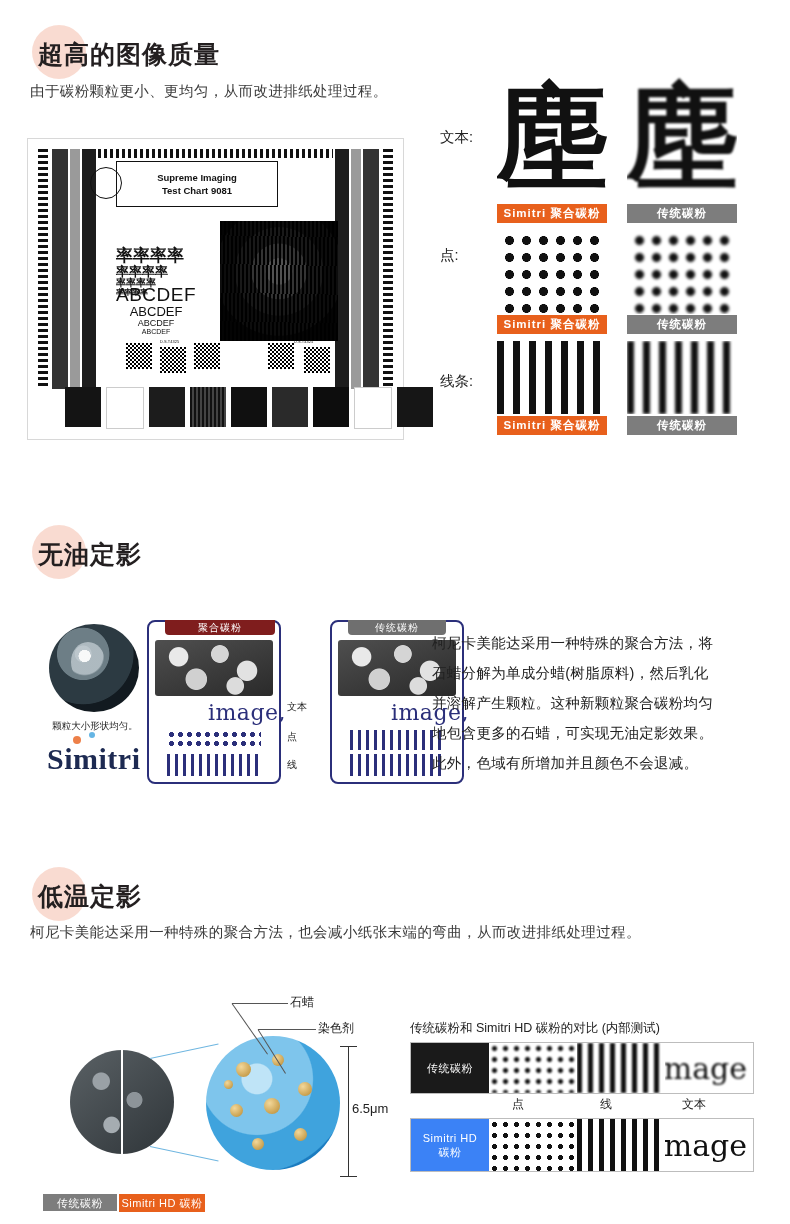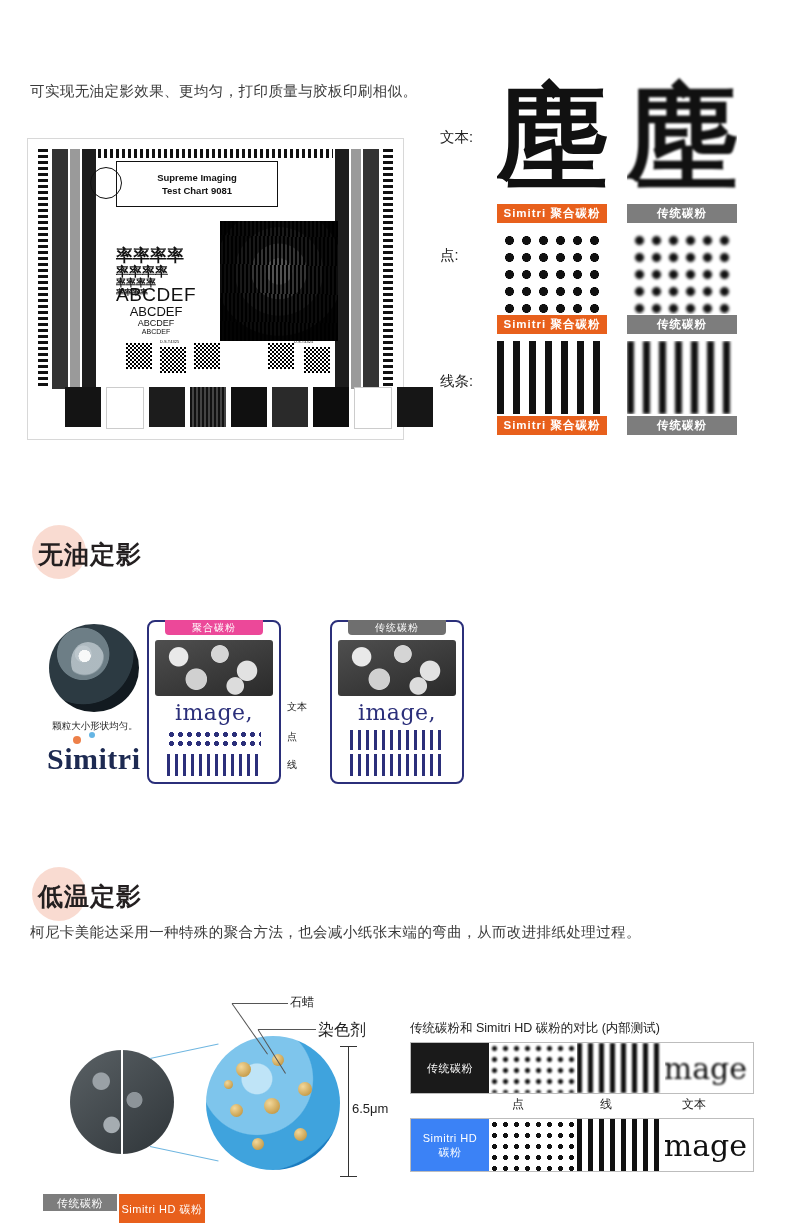--- a/index.html
+++ b/index.html
@@ -114,21 +114,21 @@
       radial-gradient(circle at 68% 82%,#dcdcdc 0 9%,rgba(0,0,0,0) 10%),
       linear-gradient(160deg,#4f4f4f,#2a2a2a);
   }
   .mini-cap{
     position:absolute;height:15px;font-size:10px;color:#fff;display:flex;align-items:center;
     justify-content:center;letter-spacing:1px;
   }
   .panel{position:absolute;border:2px solid #2b2f7a;border-radius:8px;background:#fff;}
   .imageword{
     font-family:"DejaVu Serif","Liberation Serif",serif;font-size:22px;color:#2b2f7a;
-    text-align:center;letter-spacing:.5px;
+    text-align:center;letter-spacing:.5px;padding-left:33px;
   }
   .dotgrid-blue{
     background-image:radial-gradient(circle,#2b2f7a 40%,rgba(255,255,255,0) 42%);
     background-size:9px 9px;background-color:#fff;
   }
   .linegrid-blue{background:repeating-linear-gradient(90deg,#2b2f7a 0 3px,#fff 3px 8px);}
   .simitri-logo{
     position:absolute;font-size:30px;font-weight:bold;color:#1d2a52;letter-spacing:.5px;
     font-family:"Liberation Serif","DejaVu Serif",serif;
   }
@@ -169,21 +169,25 @@
     position:absolute;display:flex;align-items:center;justify-content:center;font-size:11px;
     letter-spacing:.5px;text-align:center;line-height:14px;
   }
   .axis-label{position:absolute;font-size:12px;color:#222;}
 </style>
 </head>
 <body>
 
 <div class="page">
 
-  <div class="section-sub" style="left:30px;top:82px;">可实现无油定影效果、更均匀，打印质量与胶板印刷相似。</div>
+  <div class="section-head" style="left:38px;top:38px;">
+    <span class="head-blob"></span>
+    <span class="head-text">超高的图像质量</span>
+  </div>
+  <div class="section-sub" style="left:30px;top:82px;">由于碳粉颗粒更小、更均匀，从而改进排纸处理过程。</div>
 
   <div class="chart">
     <div class="chart-inner">
       <div class="bars-v abs" style="left:6px;"></div>
       <div class="solidbar" style="left:20px;top:6px;bottom:46px;width:16px;background:#333;"></div>
       <div class="graybar" style="left:38px;top:6px;bottom:46px;width:10px;"></div>
       <div class="solidbar" style="left:50px;top:6px;bottom:46px;width:14px;background:#1d1d1d;"></div>
 
       <div class="bars-v abs" style="right:6px;"></div>
       <div class="solidbar" style="right:20px;top:6px;bottom:46px;width:16px;background:#333;"></div>
@@ -273,40 +277,47 @@
   </div>
 
   <div class="simitri-card">
     <div class="particle-circle"></div>
     <div class="abs" style="left:0px;top:100px;width:96px;text-align:center;font-size:9.5px;color:#222;">颗粒大小形状均匀。</div>
     <div class="simitri-logo" style="left:0px;top:122px;">Simitri</div>
     <div class="abs" style="left:26px;top:116px;width:8px;height:8px;background:#e8601c;border-radius:50%;opacity:.8;"></div>
     <div class="abs" style="left:42px;top:112px;width:6px;height:6px;background:#3fa3dd;border-radius:50%;opacity:.8;"></div>
 
     <div class="panel" style="left:100px;top:0px;width:130px;height:160px;">
-      <div class="mini-cap" style="left:16px;top:-2px;width:98px;background:#ec4899;border-radius:0 0 4px 4px;">聚合碳粉</div>
+      <div class="mini-cap" style="left:16px;top:-2px;width:110px;background:#7f1d1d;border-radius:0 0 4px 4px;">聚合碳粉</div>
       <div class="sem" style="left:6px;top:18px;width:118px;height:56px;"></div>
       <div class="imageword" style="position:absolute;left:0;top:78px;width:130px;">image,</div>
       <div class="dotgrid-blue" style="position:absolute;left:18px;top:108px;width:94px;height:20px;"></div>
       <div class="linegrid-blue" style="position:absolute;left:18px;top:132px;width:94px;height:22px;"></div>
     </div>
 
     <div class="panel" style="left:283px;top:0px;width:130px;height:160px;">
       <div class="mini-cap" style="left:16px;top:-2px;width:98px;background:#6f6f6f;border-radius:0 0 4px 4px;">传统碳粉</div>
       <div class="sem" style="left:6px;top:18px;width:118px;height:56px;"></div>
       <div class="imageword" style="position:absolute;left:0;top:78px;width:130px;filter:blur(.6px);">image,</div>
       <div class="linegrid-blue" style="position:absolute;left:18px;top:108px;width:94px;height:20px;filter:blur(.7px);"></div>
       <div class="linegrid-blue" style="position:absolute;left:18px;top:132px;width:94px;height:22px;filter:blur(.7px);"></div>
     </div>
 
     <div class="abs" style="left:240px;top:80px;font-size:10px;color:#222;">文本</div>
     <div class="abs" style="left:240px;top:110px;font-size:10px;color:#222;">点</div>
     <div class="abs" style="left:240px;top:138px;font-size:10px;color:#222;">线</div>
   </div>
 
+  <div class="para" style="left:432px;top:628px;width:330px;">
+    <div>柯尼卡美能达采用一种特殊的聚合方法，将</div>
+    <div>石蜡分解为单成分蜡(树脂原料)，然后乳化</div>
+    <div>并溶解产生颗粒。这种新颗粒聚合碳粉均匀</div>
+    <div>地包含更多的石蜡，可实现无油定影效果。</div>
+    <div>此外，色域有所增加并且颜色不会退减。</div>
+  </div>
 
   <div class="section-head" style="left:38px;top:880px;">
     <span class="head-blob"></span>
     <span class="head-text">低温定影</span>
   </div>
   <div class="section-sub" style="left:30px;top:923px;">柯尼卡美能达采用一种特殊的聚合方法，也会减小纸张末端的弯曲，从而改进排纸处理过程。</div>
 
   <div class="halfmoon" style="left:70px;top:1050px;width:104px;height:104px;"></div>
   <div class="abs" style="left:121px;top:1050px;width:2px;height:104px;background:#fff;"></div>
   <div class="abs" style="left:150px;top:1058px;width:70px;height:0;border-top:1px solid #6fb6e0;transform:rotate(-12deg);transform-origin:left center;"></div>
@@ -317,33 +328,33 @@
     <div class="sphere-dot" style="left:66px;top:18px;width:12px;height:12px;"></div>
     <div class="sphere-dot" style="left:92px;top:46px;width:14px;height:14px;"></div>
     <div class="sphere-dot" style="left:24px;top:68px;width:13px;height:13px;"></div>
     <div class="sphere-dot" style="left:58px;top:62px;width:16px;height:16px;"></div>
     <div class="sphere-dot" style="left:88px;top:92px;width:13px;height:13px;"></div>
     <div class="sphere-dot" style="left:46px;top:102px;width:12px;height:12px;"></div>
     <div class="sphere-dot" style="left:18px;top:44px;width:9px;height:9px;"></div>
   </div>
 
   <div class="abs" style="left:290px;top:994px;font-size:12px;color:#222;">石蜡</div>
-  <div class="abs" style="left:318px;top:1020px;font-size:16px;color:#222;">染色剂</div>
+  <div class="abs" style="left:318px;top:1020px;font-size:12px;color:#222;">染色剂</div>
   <div class="abs" style="left:232px;top:1003px;width:56px;height:1px;background:#555;"></div>
   <div class="abs" style="left:232px;top:1003px;width:62px;height:1px;background:#555;transform:rotate(55deg);transform-origin:left center;"></div>
   <div class="abs" style="left:258px;top:1029px;width:58px;height:1px;background:#555;"></div>
   <div class="abs" style="left:258px;top:1029px;width:52px;height:1px;background:#555;transform:rotate(58deg);transform-origin:left center;"></div>
 
   <div class="abs" style="left:348px;top:1046px;width:1px;height:130px;background:#333;"></div>
   <div class="abs" style="left:340px;top:1046px;width:17px;height:1px;background:#333;"></div>
   <div class="abs" style="left:340px;top:1176px;width:17px;height:1px;background:#333;"></div>
   <div class="abs" style="left:352px;top:1101px;font-size:13px;color:#222;">6.5μm</div>
 
   <div class="lbl" style="left:43px;top:1194px;width:74px;height:17px;background:#7d7d7d;color:#fff;">传统碳粉</div>
-  <div class="lbl" style="left:119px;top:1194px;width:86px;height:29px;background:#e8601c;color:#fff;">Simitri HD 碳粉</div>
+  <div class="lbl" style="left:119px;top:1194px;width:86px;height:18px;background:#e8601c;color:#fff;">Simitri HD 碳粉</div>
 
   <div class="abs" style="left:410px;top:1020px;font-size:12.5px;color:#222;">传统碳粉和 Simitri HD 碳粉的对比 (内部测试)</div>
 
   <div class="cmp-box" style="left:410px;top:1042px;width:342px;height:50px;">
     <div class="lbl label-dark" style="left:0;top:0;width:78px;height:50px;">传统碳粉</div>
     <div class="cmp-strip" style="left:78px;top:0;width:88px;height:50px;">
       <div class="strip-dots blurry"></div>
     </div>
     <div class="cmp-strip" style="left:166px;top:0;width:88px;height:50px;">
       <div class="strip-lines blurry"></div>

